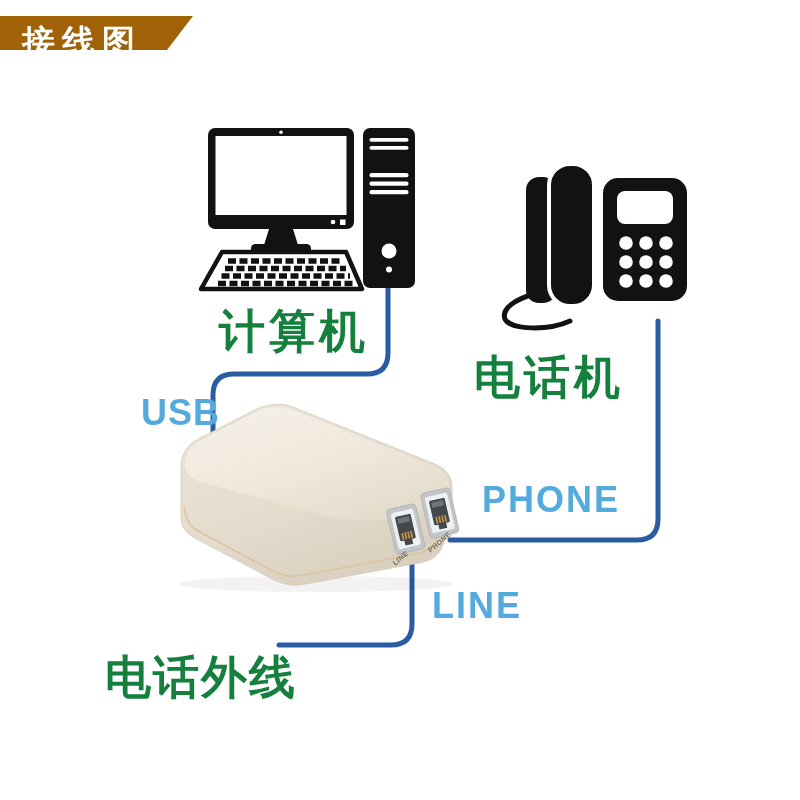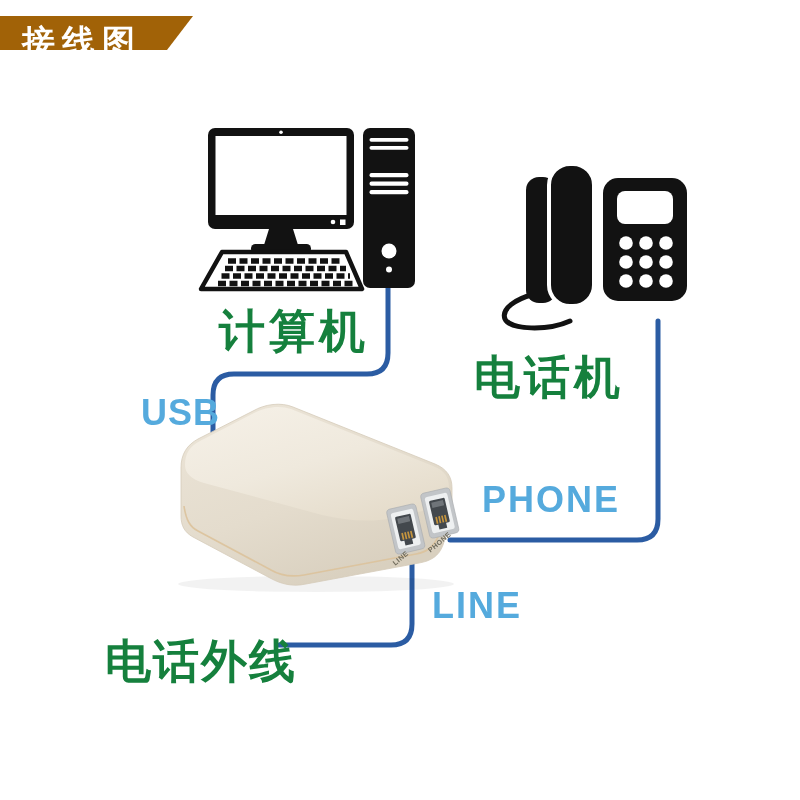--- a/index.html
+++ b/index.html
@@ -23,21 +23,21 @@
   .cjk-label {
     position: absolute; font-size: 46px; font-weight: 700;
     color: #15803d; letter-spacing: 4px; white-space: nowrap;
   }
   .blue-label {
     position: absolute; font-size: 36px; font-weight: 700;
     color: #55aadd; letter-spacing: 2px; white-space: nowrap;
   }
   .lbl-computer { left: 219px; top: 301px; }
   .lbl-telephone { left: 474px; top: 347px; }
-  .lbl-outside { left: 105px; top: 631px; letter-spacing: 2px; }
+  .lbl-outside { left: 105px; top: 647px; letter-spacing: 2px; }
   .lbl-usb { left: 131px; top: 392px; letter-spacing: 1px; margin-left: 10px; }
   .lbl-phone { left: 482px; top: 479px; }
   .lbl-line { left: 432px; top: 585px; }
 
   .port-print {
     font-family: "Liberation Sans", "DejaVu Sans", sans-serif;
     font-size: 7px; font-weight: 700; letter-spacing: 0.5px; fill: #6f6b5c;
   }
 </style>
 </head>

